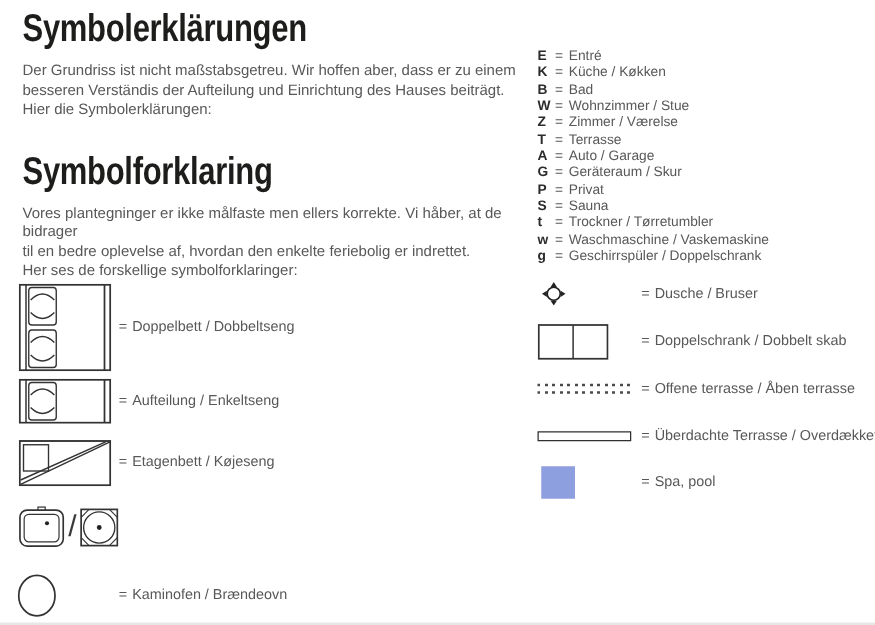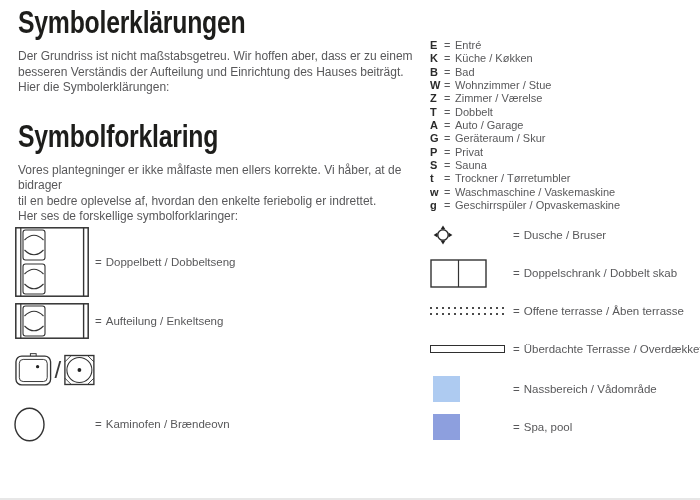--- a/index.html
+++ b/index.html
@@ -82,21 +82,21 @@
         <span class="aval">Wohnzimmer / Stue</span>
       </div>
     <div class="arow">
         <span class="akey">Z</span>
         <span class="aeq">=</span>
         <span class="aval">Zimmer / Værelse</span>
       </div>
     <div class="arow">
         <span class="akey">T</span>
         <span class="aeq">=</span>
-        <span class="aval">Dobbelt</span>
+        <span class="aval">Terrasse</span>
       </div>
     <div class="arow">
         <span class="akey">A</span>
         <span class="aeq">=</span>
         <span class="aval">Auto / Garage</span>
       </div>
     <div class="arow">
         <span class="akey">G</span>
         <span class="aeq">=</span>
         <span class="aval">Geräteraum / Skur</span>
@@ -117,21 +117,21 @@
         <span class="aval">Trockner / Tørretumbler</span>
       </div>
     <div class="arow">
         <span class="akey">w</span>
         <span class="aeq">=</span>
         <span class="aval">Waschmaschine / Vaskemaskine</span>
       </div>
     <div class="arow">
         <span class="akey">g</span>
         <span class="aeq">=</span>
-        <span class="aval">Geschirrspüler / Opvaskemaskine</span>
+        <span class="aval">Geschirrspüler / Doppelschrank</span>
       </div>
   </div>
 
   <div class="legend-left">
 
     <div class="lrow" style="height:72px">
       <div class="icon-cell">
         <svg width="74" height="70" viewBox="0 0 74 70">
           <rect x="0.8" y="0.8" width="72.4" height="68.4" fill="none" stroke="#333" stroke-width="1.5"></rect>
           <line x1="5.8" y1="0.8" x2="5.8" y2="69.2" stroke="#333" stroke-width="1.2"></line>
@@ -158,20 +158,31 @@
           <g fill="none" stroke="#333" stroke-width="1.1">
             <rect x="8" y="3" width="22" height="30" rx="2.5"></rect>
             <path d="M9.5,13 Q19,3.5 28.5,13"></path>
             <path d="M9.5,23 Q19,32.5 28.5,23"></path>
           </g>
         </svg>
       </div>
       <div class="lbl"><span class="eq">=</span><span>Aufteilung / Enkeltseng</span></div>
     </div>
 
+    <div class="lrow" style="height:52px">
+      <div class="icon-cell">
+        <svg width="74" height="37" viewBox="0 0 74 37">
+          <rect x="0.8" y="0.8" width="72.4" height="35.4" fill="none" stroke="#333" stroke-width="1.5"></rect>
+          <rect x="3.8" y="3.8" width="20" height="21" fill="none" stroke="#333" stroke-width="1.1"></rect>
+          <line x1="1.5" y1="35.5" x2="73" y2="1.5" stroke="#333" stroke-width="1.1"></line>
+          <line x1="1.5" y1="32" x2="69.5" y2="1.5" stroke="#333" stroke-width="1.1"></line>
+        </svg>
+      </div>
+      <div class="lbl"><span class="eq">=</span><span>Etagenbett / Køjeseng</span></div>
+    </div>
 
     <div class="lrow" style="height:52px">
       <div class="icon-cell">
         <svg width="38" height="36" viewBox="0 0 38 36">
           <rect x="16" y="1" width="6" height="3.6" fill="none" stroke="#333" stroke-width="1"></rect>
           <rect x="1" y="3.5" width="36" height="30" rx="6" fill="#fff" stroke="#333" stroke-width="1.4"></rect>
           <rect x="4.5" y="7" width="29" height="23" rx="4" fill="none" stroke="#333" stroke-width="1"></rect>
           <circle cx="23.5" cy="14.5" r="1.7" fill="#222"></circle>
         </svg>
         <span class="slash">/</span>
@@ -230,26 +241,20 @@
       <div class="lbl"><span class="eq">=</span><span>Offene terrasse / Åben terrasse</span></div>
     </div>
 
     <div class="lrow" style="height:38px">
       <div class="icon-cell-r">
         <div class="covered-bar"></div>
       </div>
       <div class="lbl"><span class="eq">=</span><span>Überdachte Terrasse / Overdækket terrasse</span></div>
     </div>
 
-    <div class="lrow" style="height:41px">
-      <div class="icon-cell-r">
-        <div class="swatch" style="background: rgb(174, 203, 241);"></div>
-      </div>
-      <div class="lbl"><span class="eq">=</span><span>Nassbereich / Vådområde</span></div>
-    </div>
 
     <div class="lrow" style="height:35px">
       <div class="icon-cell-r">
         <div class="swatch" style="background: rgb(141, 159, 222);"></div>
       </div>
       <div class="lbl"><span class="eq">=</span><span>Spa, pool</span></div>
     </div>
   </div>
 
   <div class="bottom-line"></div>

